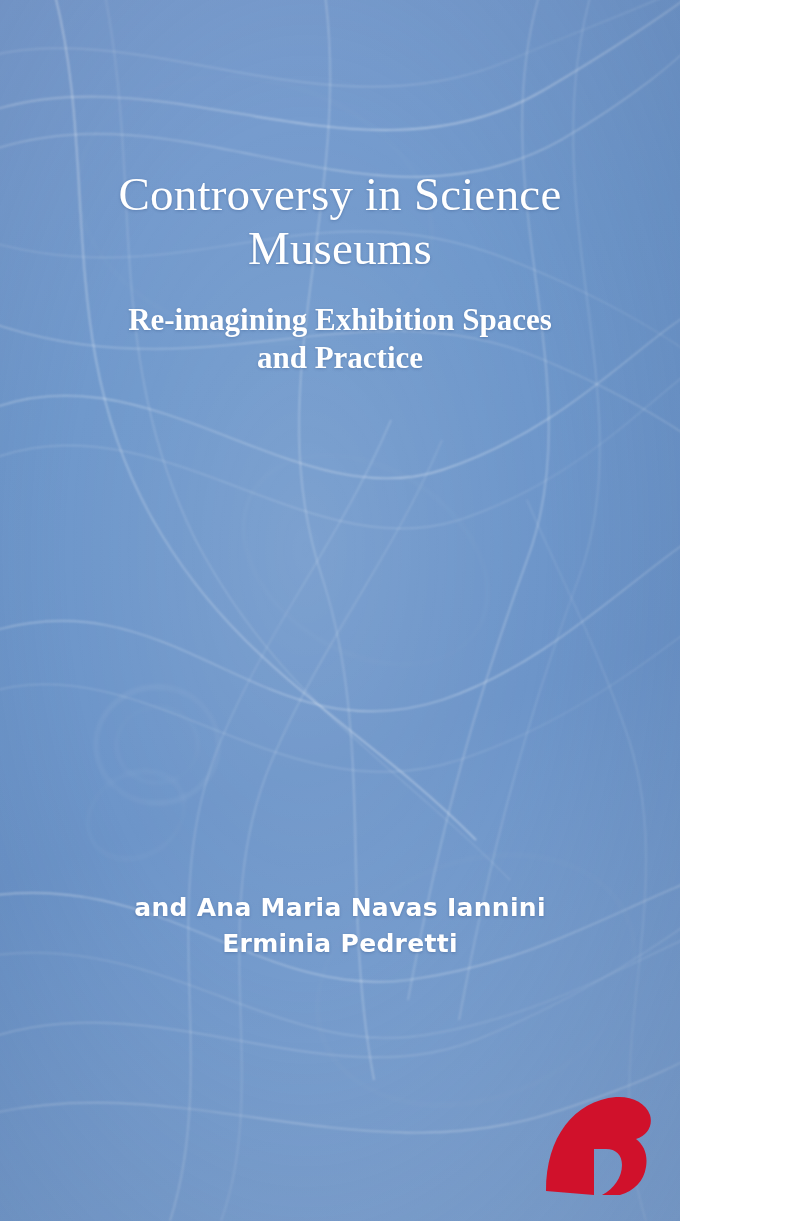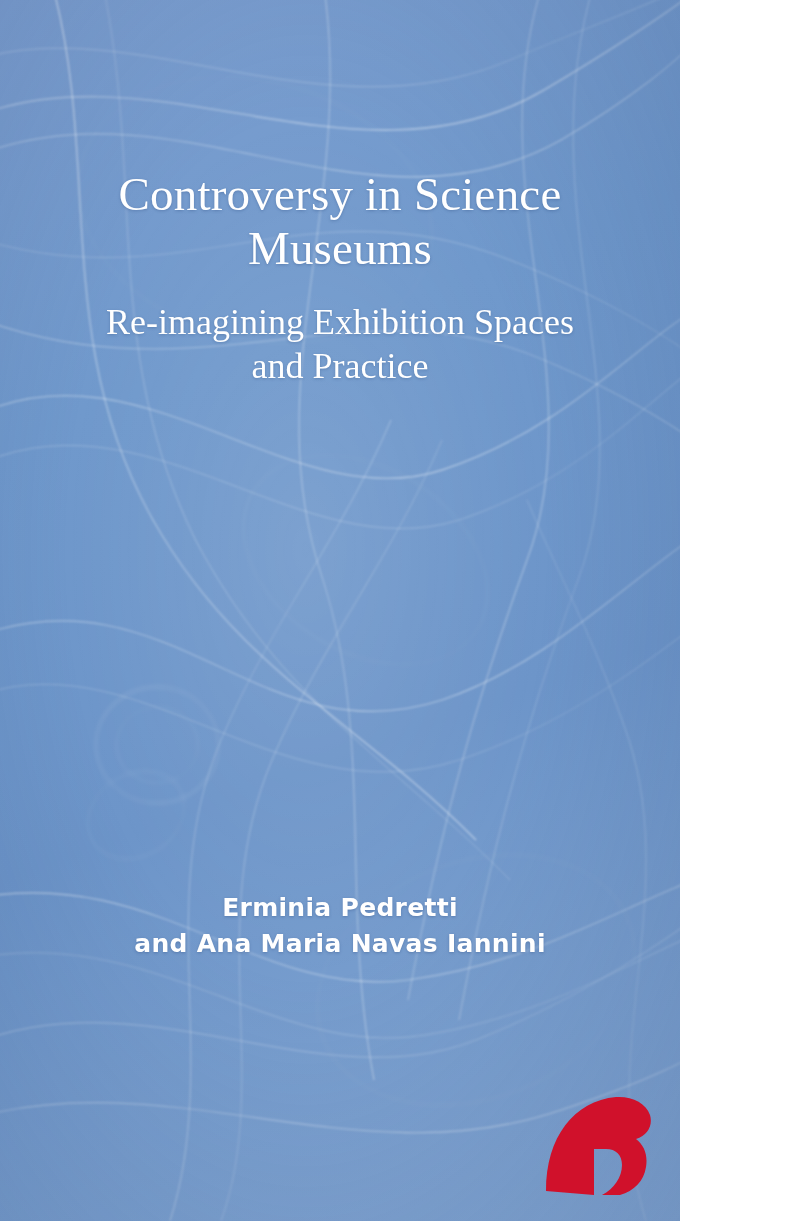--- a/index.html
+++ b/index.html
@@ -41,24 +41,24 @@
     color: #ffffff;
     font-size: 47px;
     line-height: 1.14;
     letter-spacing: 0.2px;
     margin: 0;
     font-weight: normal;
     text-shadow: 0 1px 3px rgba(40,70,120,0.35);
   }
   .book-subtitle {
     color: #ffffff;
-    font-size: 36px;
+    font-size: 31px;
     line-height: 1.22;
     margin: 26px 0 0 0;
-    font-weight: normal;
+    font-weight: bold;
     padding: 0 36px;
     text-shadow: 0 1px 3px rgba(40,70,120,0.32);
   }
   .authors-block {
     position: absolute;
     left: 0;
     right: 0;
     top: 890px;
     text-align: center;
     padding: 0 60px;
@@ -155,22 +155,22 @@
   </svg>
 
   <div class="vignette"></div>
 
   <div class="title-block">
     <h1 class="book-title">Controversy in Science Museums</h1>
     <h2 class="book-subtitle">Re-imagining Exhibition Spaces and Practice</h2>
   </div>
 
   <div class="authors-block">
+    <div class="author-line">and Ana Maria Navas Iannini</div>
     <div class="author-line">Erminia Pedretti</div>
-    <div class="author-line">and Ana Maria Navas Iannini</div>
   </div>
 
   <div class="logo-wordmark">ROUTLEDGE</div>
 
   <div class="publisher-logo">
     <svg viewBox="0 0 112 108" width="112" height="108">
       <path d="M6 100 C6 46 34 10 76 6 C92 5 106 12 110 24 C113 34 108 44 96 48 C104 54 108 64 106 76 C104 90 94 100 80 104 L62 104 C74 98 82 86 82 74 C82 64 76 58 66 58 L54 58 L54 104 Z" fill="#d0112b"></path>
       <path d="M20 104 C20 62 40 28 74 22 C86 20 96 24 99 32 C102 40 96 48 86 50 L60 50 L60 104 Z" fill="#ffffff" opacity="0"></path>
     </svg>
   </div>

